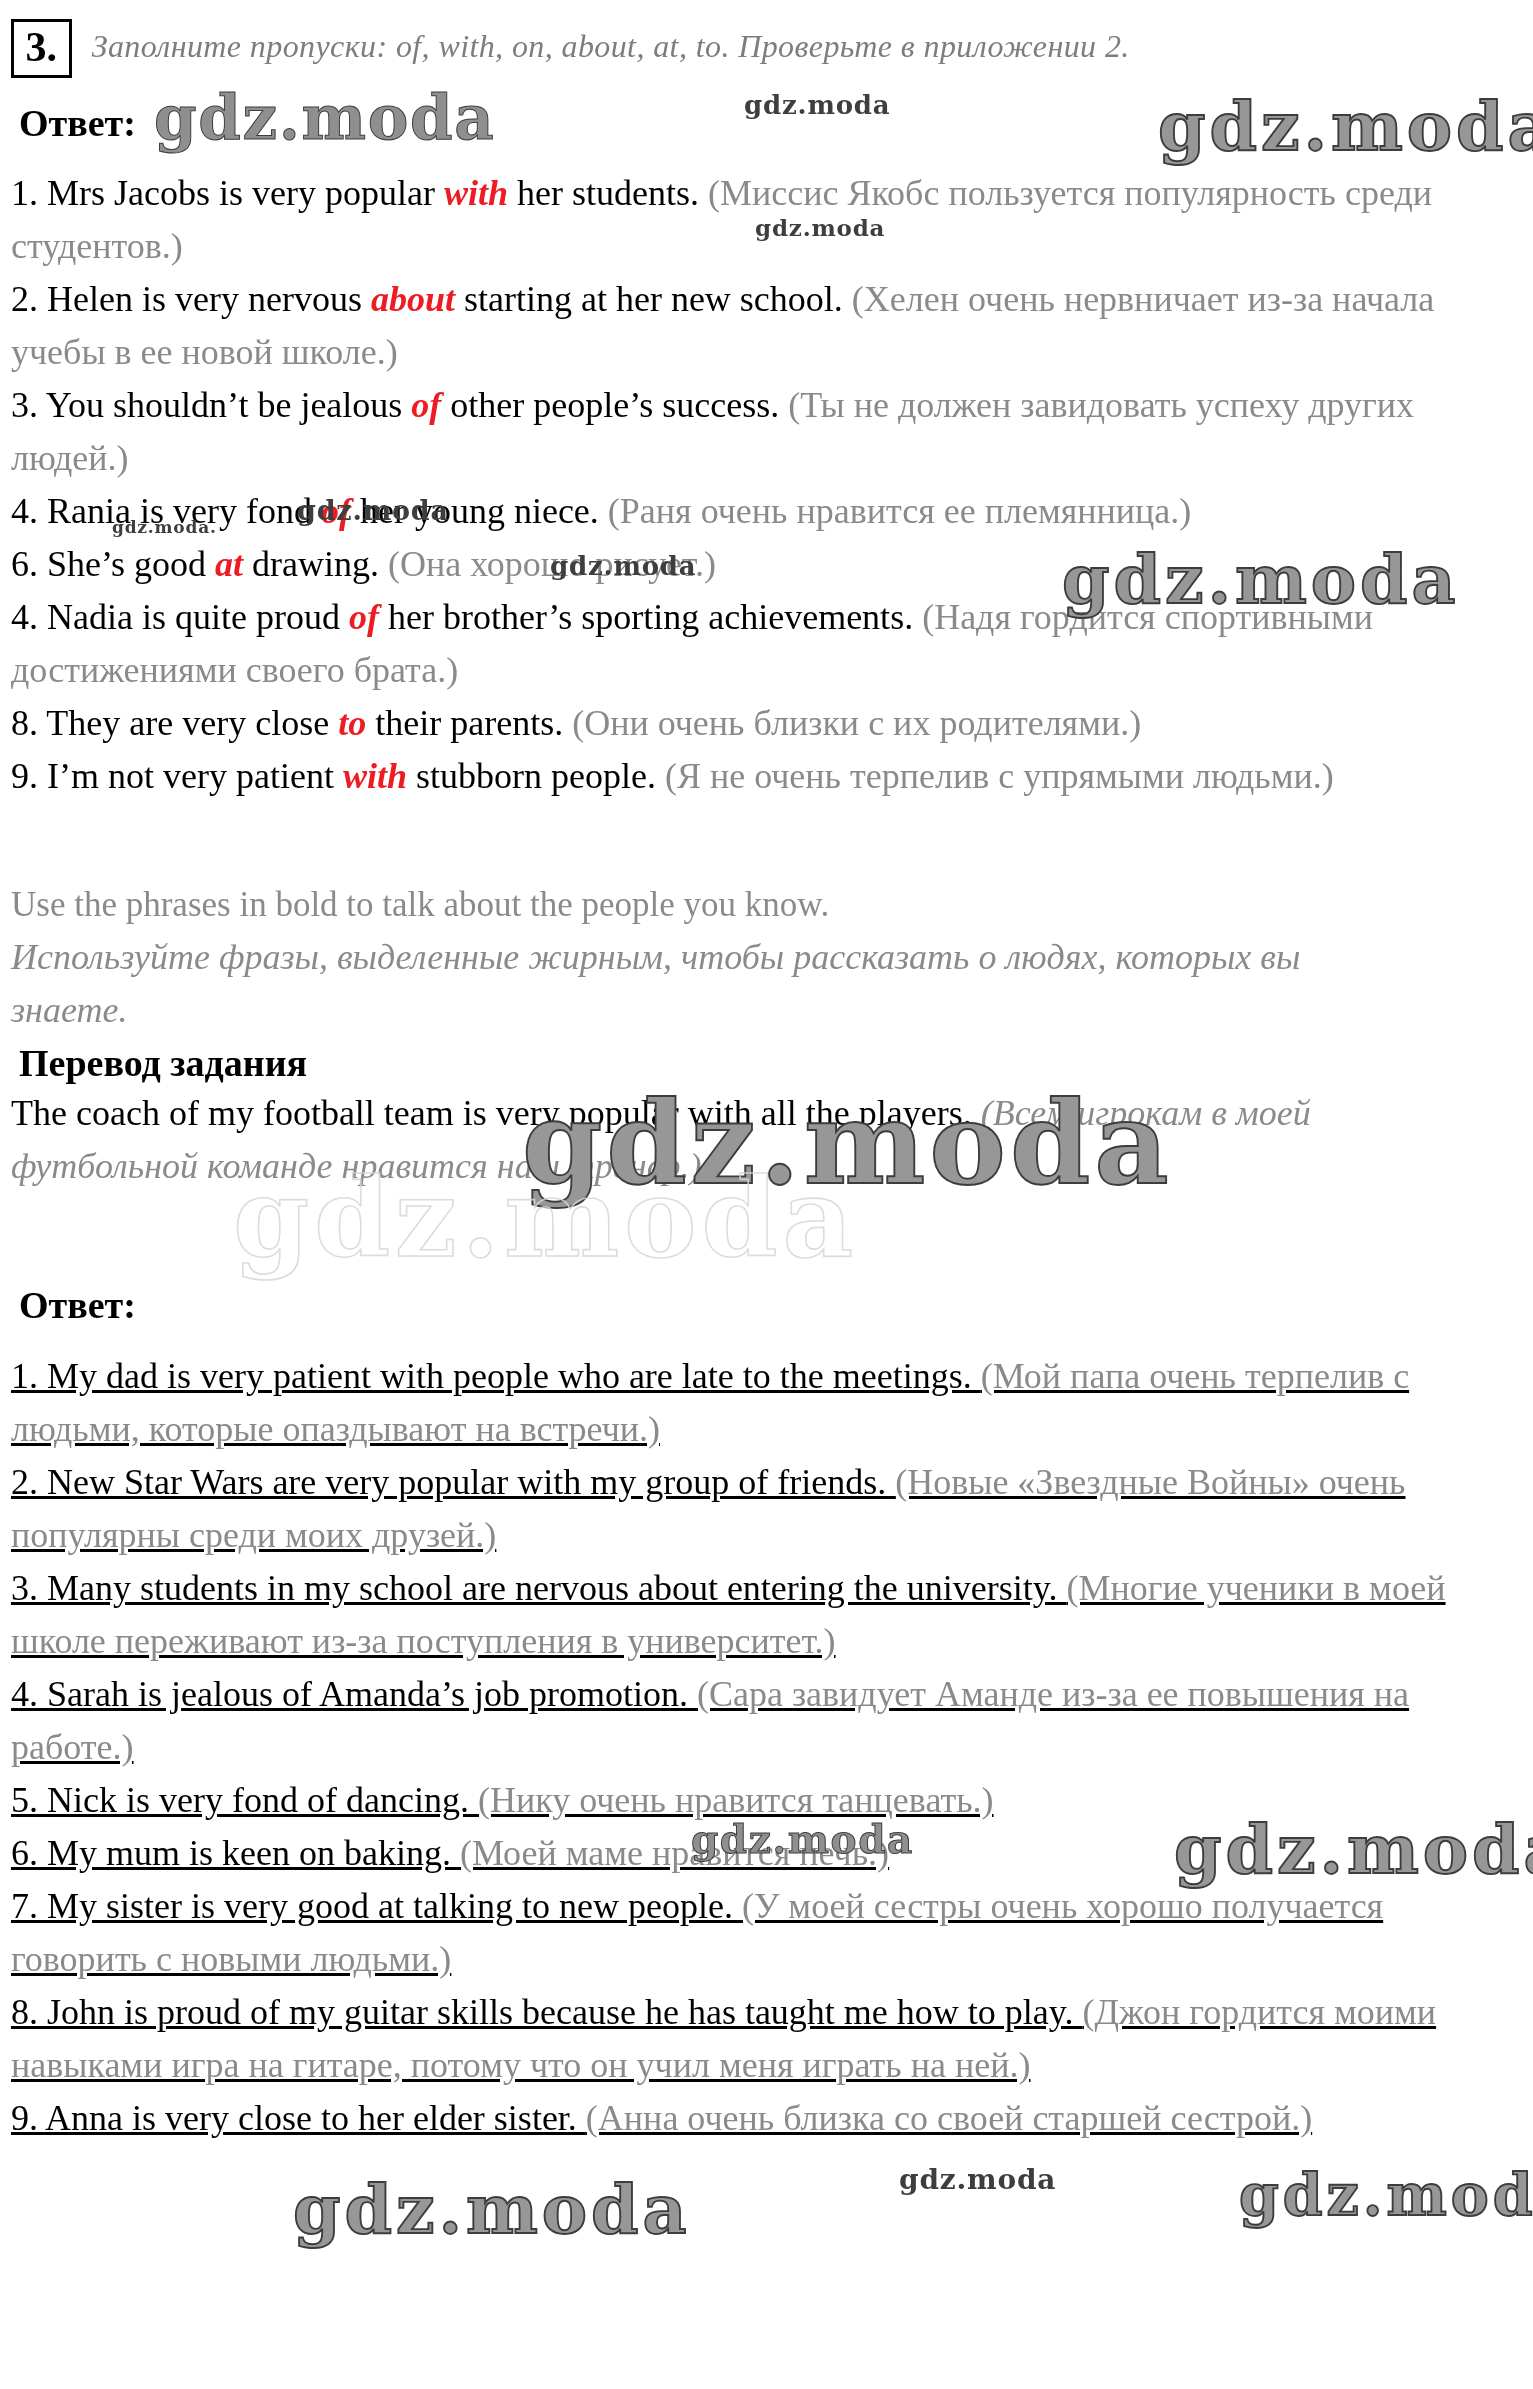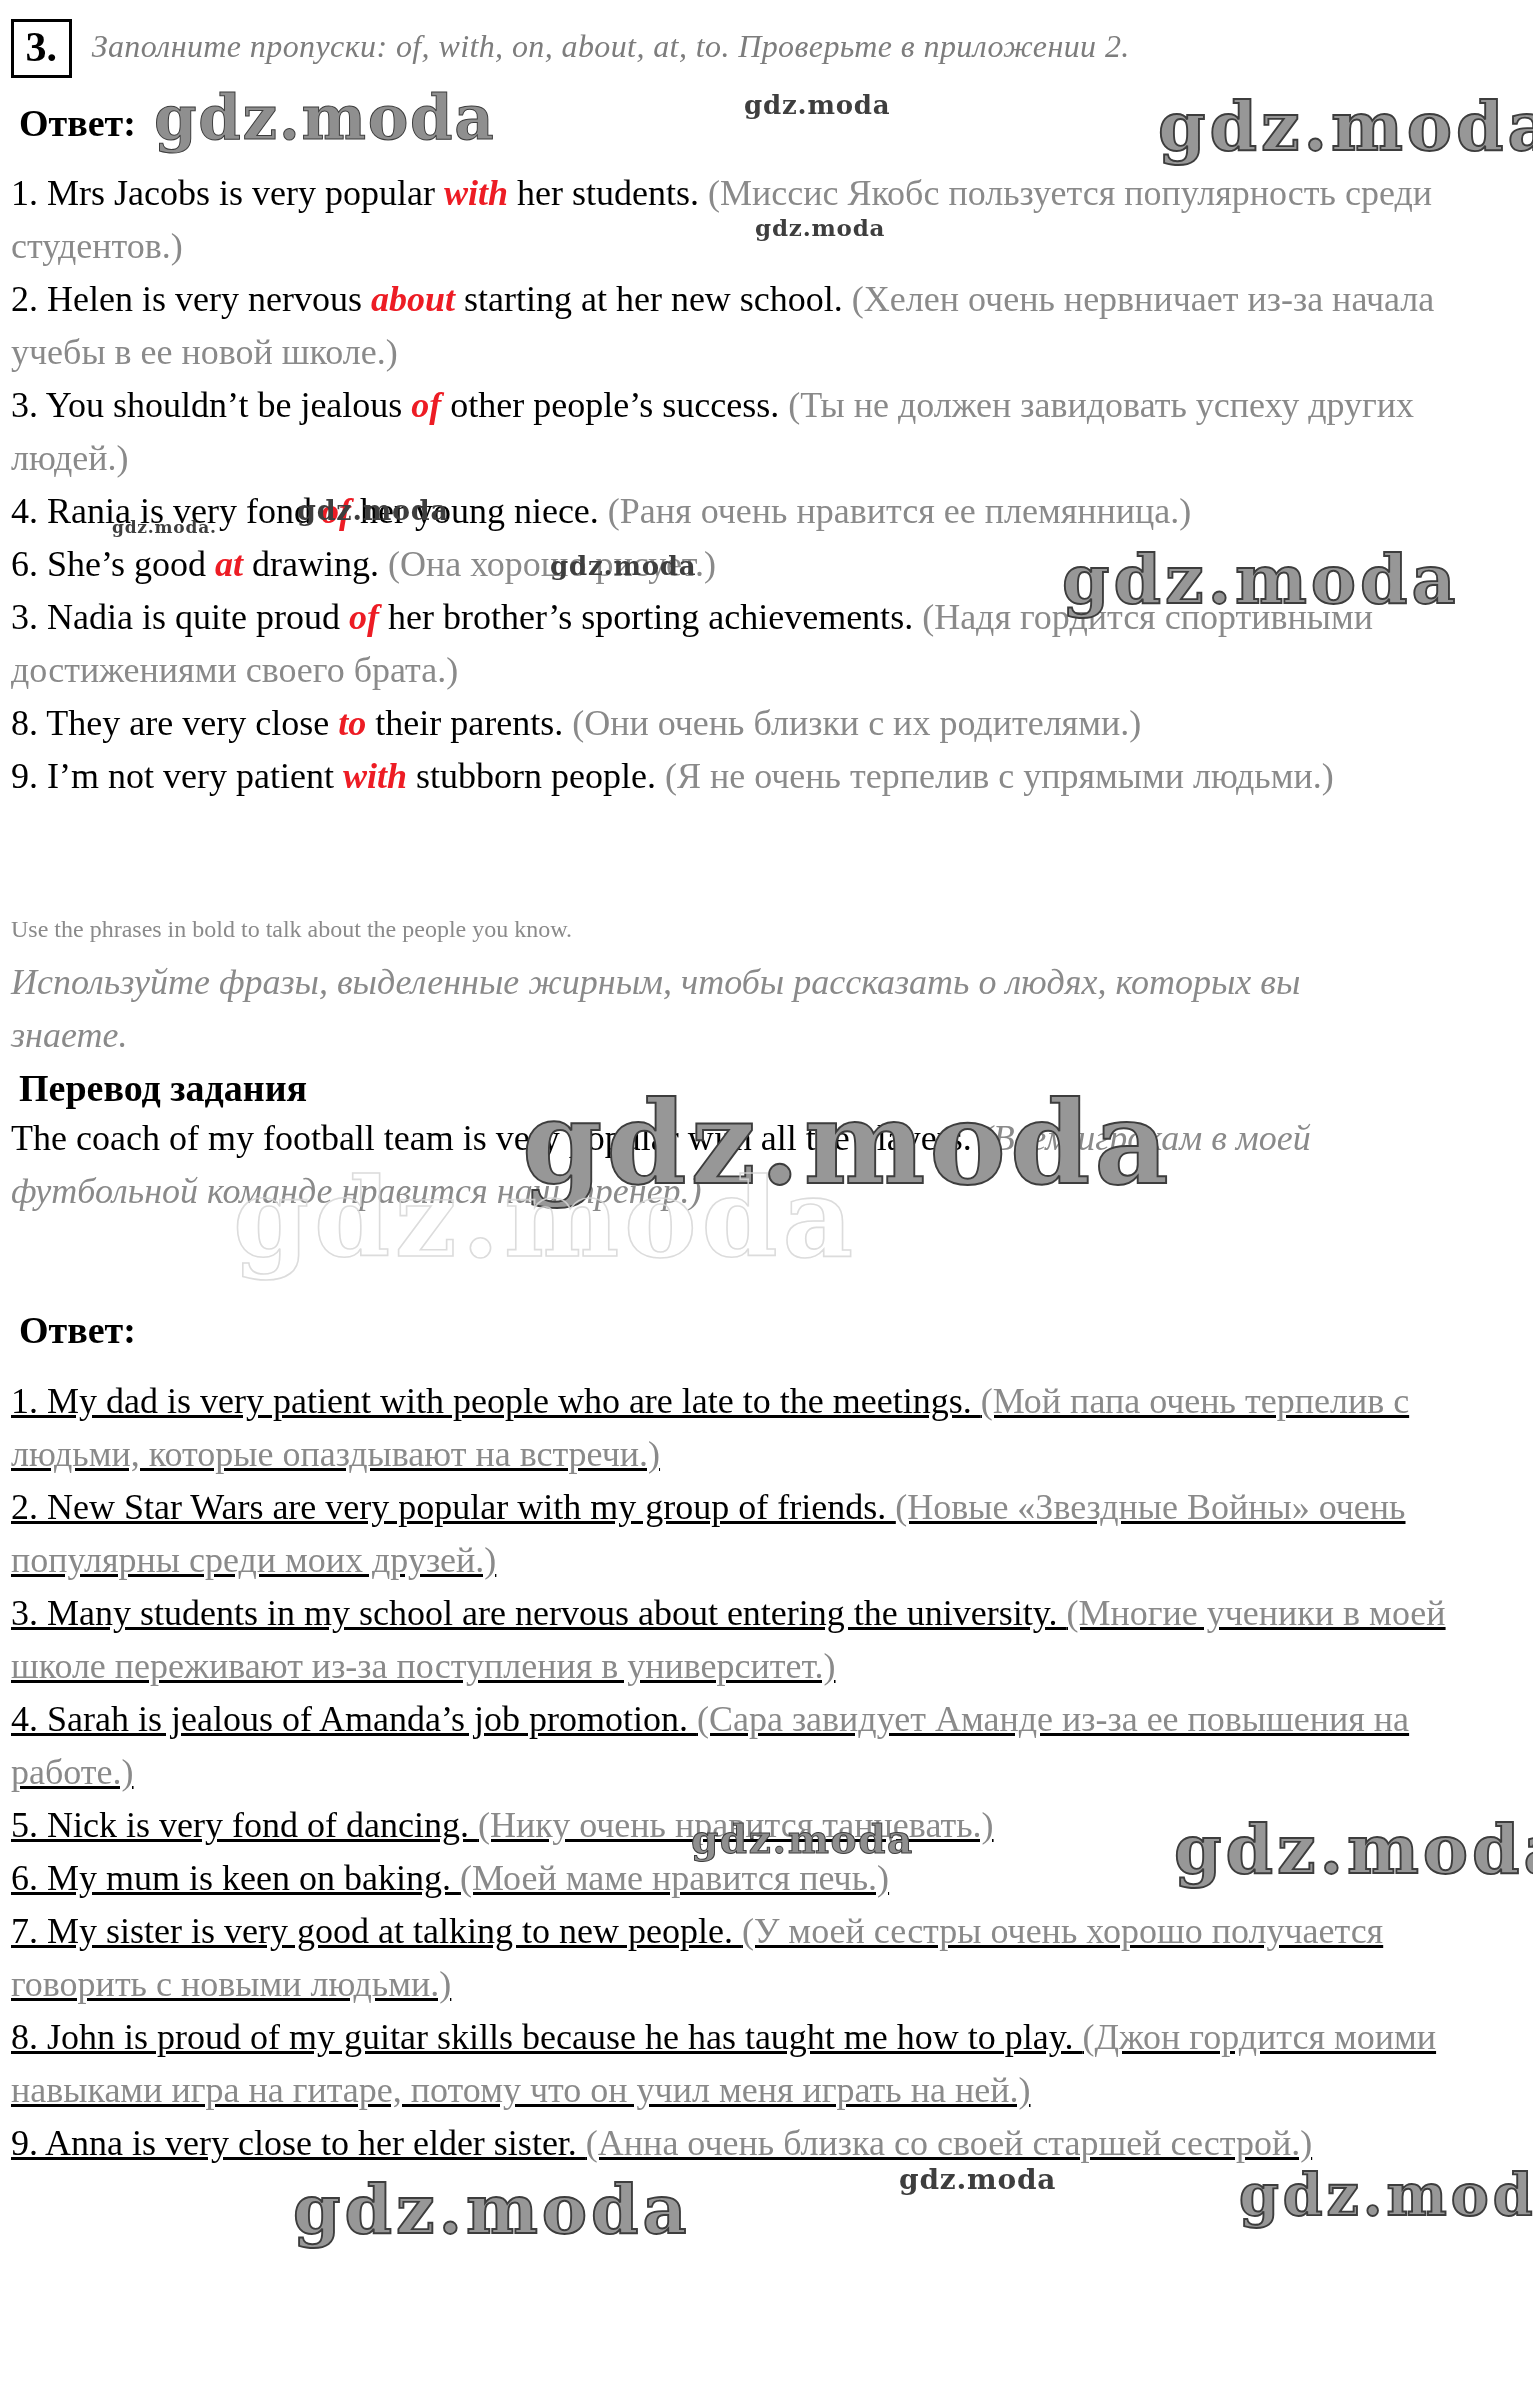--- a/index.html
+++ b/index.html
@@ -18,21 +18,21 @@
     font-style:italic; color:#7d7d7d; font-size:32px; padding-top:9.3px;
     letter-spacing:0.4px;
   }
   .heading { font-size:38px; font-weight:bold; margin:23px 0 0 8px; line-height:1.2; color:#000; }
   .list1 { margin-top:20px; }
   .list2 { margin-top:22px;text-decoration:underline; }
   p.item { font-size:36px; line-height:53px; margin:0; color:#000; }
   .prep { color:#ed1c24; font-weight:bold; font-style:italic; }
   .ru { color:#8a8a8a; }
   .ru-i { color:#8a8a8a; font-style:italic; }
-  .task-en { color:#8a8a8a; font-size:24px; line-height:53px; margin:100px 0 0 0; }
+  .task-en { color:#8a8a8a; font-size:35px; line-height:53px; margin:75px 0 0 0; }
   .task-ru { color:#8a8a8a; font-style:italic; font-size:36px; line-height:53px; margin:0; max-width:1397px; }
   .heading-translation { margin-top:4.7px; }
   .coach { margin-top:12.4px; }
   .heading-answer2 { margin-top:90px; }
 
   
   .wm {
     position:absolute; font-family:"DejaVu Serif",serif; font-weight:bold;
     line-height:1; white-space:nowrap; pointer-events:none;
   }
@@ -69,21 +69,21 @@
     </div>
 
     <h2 class="heading">Ответ:</h2>
 
     <div class="list1">
       <p class="item"><span>1. Mrs Jacobs is very popular </span><span class="prep">with</span><span> her students. </span><span class="ru">(Миссис Якобс пользуется популярность среди студентов.)</span></p>
       <p class="item"><span>2. Helen is very nervous </span><span class="prep">about</span><span> starting at her new school. </span><span class="ru">(Хелен очень нервничает из-за начала учебы в ее новой школе.)</span></p>
       <p class="item"><span>3. You shouldn’t be jealous </span><span class="prep">of</span><span> other people’s success. </span><span class="ru">(Ты не должен завидовать успеху других людей.)</span></p>
       <p class="item"><span>4. Rania is very fond </span><span class="prep">of</span><span> her young niece. </span><span class="ru">(Раня очень нравится ее племянница.)</span></p>
       <p class="item"><span>6. She’s good </span><span class="prep">at</span><span> drawing. </span><span class="ru">(Она хорошо рисует.)</span></p>
-      <p class="item"><span>3. Nadia is quite proud </span><span class="prep">of</span><span> her brother’s sporting achievements. </span><span class="ru">(Надя гордится спортивными достижениями своего брата.)</span></p>
+      <p class="item"><span>4. Nadia is quite proud </span><span class="prep">of</span><span> her brother’s sporting achievements. </span><span class="ru">(Надя гордится спортивными достижениями своего брата.)</span></p>
       <p class="item"><span>8. They are very close </span><span class="prep">to</span><span> their parents. </span><span class="ru">(Они очень близки с их родителями.)</span></p>
       <p class="item"><span>9. I’m not very patient </span><span class="prep">with</span><span> stubborn people. </span><span class="ru">(Я не очень терпелив с упрямыми людьми.)</span></p>
     </div>
 
     <p class="task-en">Use the phrases in bold to talk about the people you know.</p>
     <p class="task-ru">Используйте фразы, выделенные жирным, чтобы рассказать о людях, которых вы знаете.</p>
 
     <h2 class="heading heading-translation">Перевод задания</h2>
 
     <p class="item coach"><span>The coach of my football team is very popular with all the players. </span><span class="ru-i">(Всем игрокам в моей футбольной команде нравится наш тренер.)</span></p>

